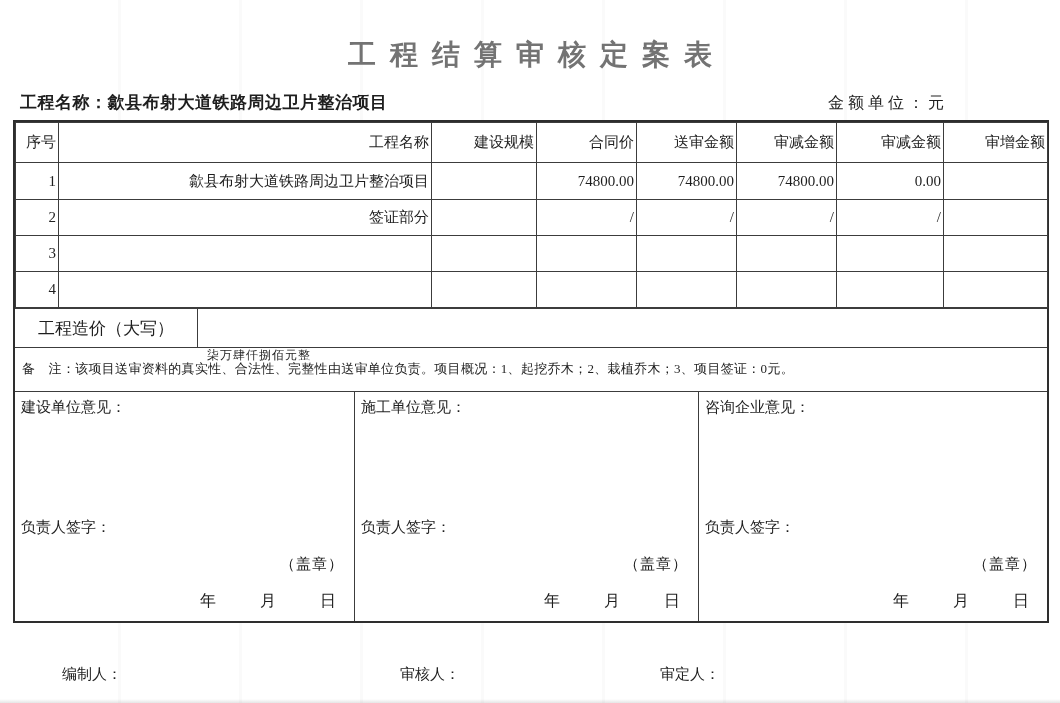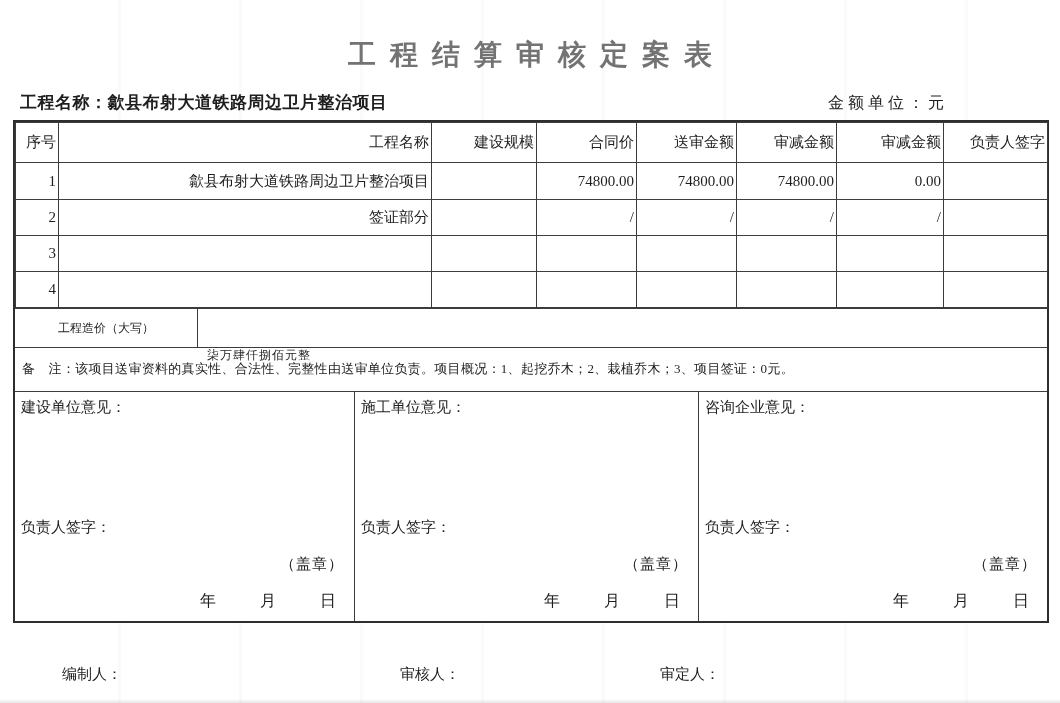--- a/index.html
+++ b/index.html
@@ -53,21 +53,21 @@
   tr.hdr   { height:40px; }
   tr.r1    { height:37px; }
   tr.rx    { height:36px; }
   tr.total { height:37px; }
   td.total-label { text-align:center; padding-left:152px; }
 
   .cost-row { display:flex; border-top:1px solid #3c3c3c; height:38px; align-items:stretch; }
   .cost-label {
     flex:0 0 182px; border-right:1px solid #3c3c3c;
     display:flex; align-items:center; justify-content:center;
-    font-size:12px;
+    font-size:17px;
   }
   .cost-value {
     flex:1; display:flex; align-items:center;
     padding-left:9px; font-size:12px; font-weight:normal; letter-spacing:1px;margin-top:46px;
   }
 
   .remark-row {
     border-top:1px solid #3c3c3c;
     padding:12px 8px 13px 7px;
     font-size:13px; letter-spacing:0.3px; white-space:nowrap;
@@ -117,21 +117,21 @@
       </colgroup>
       <tbody>
           <tr class="hdr">
         <th>序号</th>
         <th>工程名称</th>
         <th>建设规模</th>
         <th>合同价</th>
         <th>送审金额</th>
         <th>审减金额</th>
         <th>审减金额</th>
-        <th>负责人签字</th>
+        <th>审增金额</th>
       </tr>
       <tr class="r1">
         <td>1</td>
         <td>歙县布射大道铁路周边卫片整治项目</td>
         <td></td>
         <td>74800.00</td>
         <td>74800.00</td>
         <td>74800.00</td>
         <td>0.00</td>
         <td></td>

